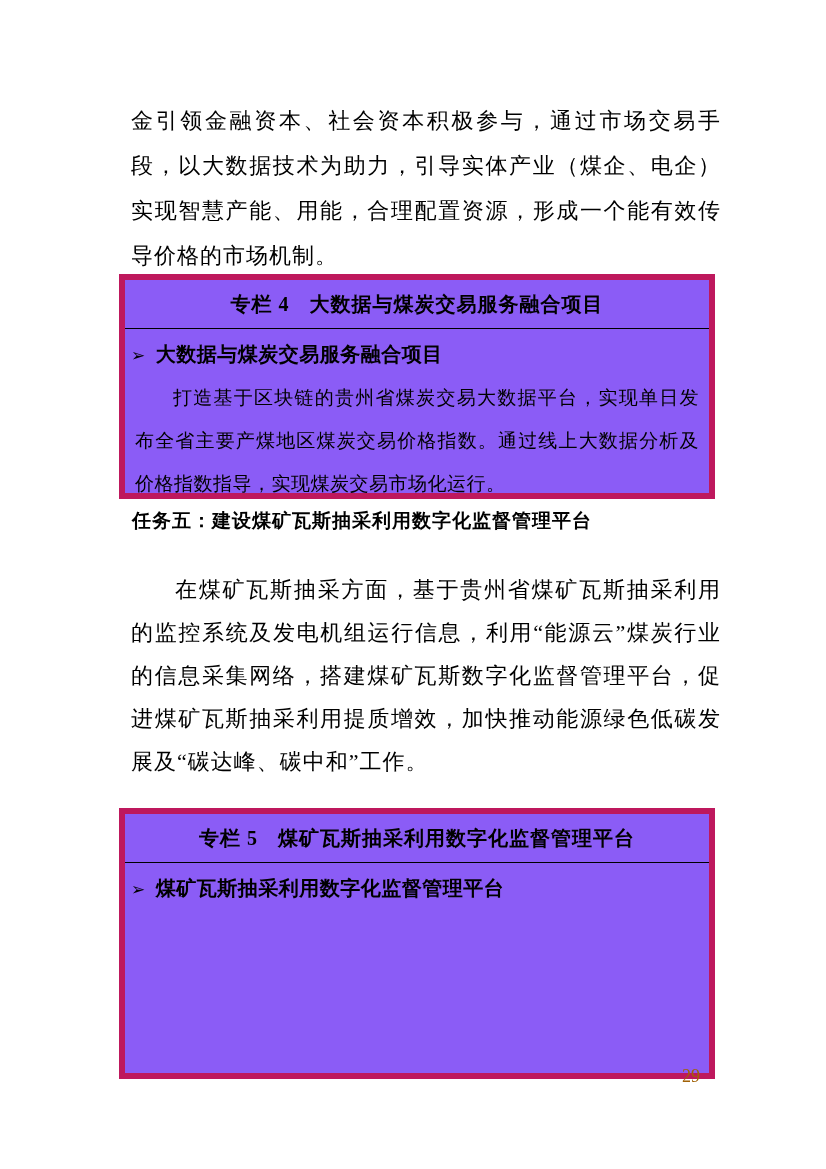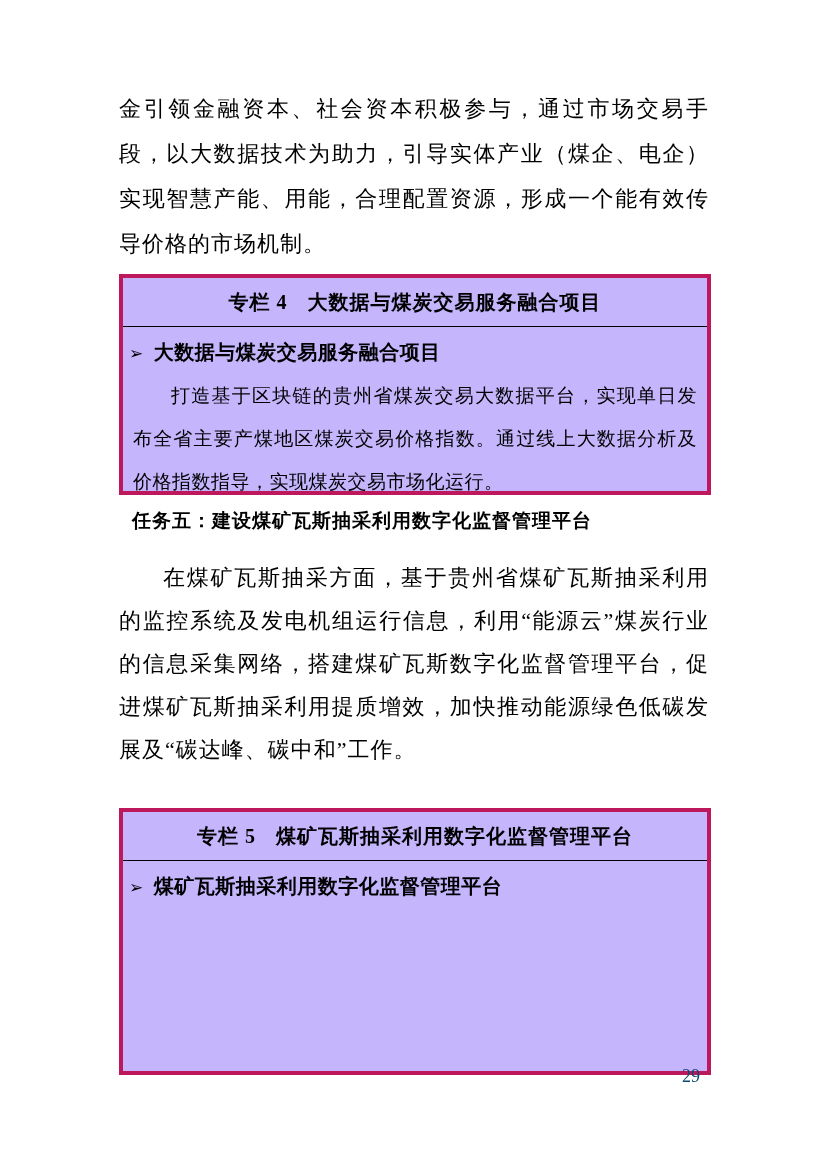--- a/index.html
+++ b/index.html
@@ -20,21 +20,21 @@
   
   .body-para {
     position: absolute;
     left: 119px;
     width: 590px;
     font-size: 22px;
     line-height: 45px;
     letter-spacing: 1px;
     text-align: justify;
     text-justify: inter-ideograph;
-    margin: 0;
+    margin: 12px;
   }
   #intro-paragraph { top: 86px; }
   #task-paragraph  { top: 556px; line-height: 43px; text-indent: 2em; }
 
   
   .task-heading {
     position: absolute;
     left: 132px;
     top: 503px;
     font-size: 19px;
@@ -43,22 +43,22 @@
     letter-spacing: 1px;
     white-space: nowrap;
     margin: 0;
   }
 
   
   .column-box {
     position: absolute;
     left: 119px;
     width: 584px;
-    border: 4px solid #be185d;
-    background: #c4b5fd;
+    border: 6px solid #be185d;
+    background: #8b5cf6;
     overflow: hidden;
   }
   #box-4 { top: 274px; height: 213px; }
   #box-5 { top: 808px; height: 259px; }
 
   .box-header {
     height: 48px;
     line-height: 48px;
     border-bottom: 1px solid #000000;
     text-align: center;
@@ -96,21 +96,21 @@
     text-justify: inter-ideograph;
     text-indent: 2em;
   }
 
   
   .page-number {
     position: absolute;
     left: 682px;
     top: 1066px;
     font-size: 18px;
-    color: #0c4a6e;
+    color: #a16207;
   }
 </style>
 </head>
 <body>
 
 <div class="page">
 
   <p class="body-para" id="intro-paragraph">金引领金融资本、社会资本积极参与，通过市场交易手段，以大数据技术为助力，引导实体产业（煤企、电企）实现智慧产能、用能，合理配置资源，形成一个能有效传导价格的市场机制。</p>
 
   <div class="column-box" id="box-4">

